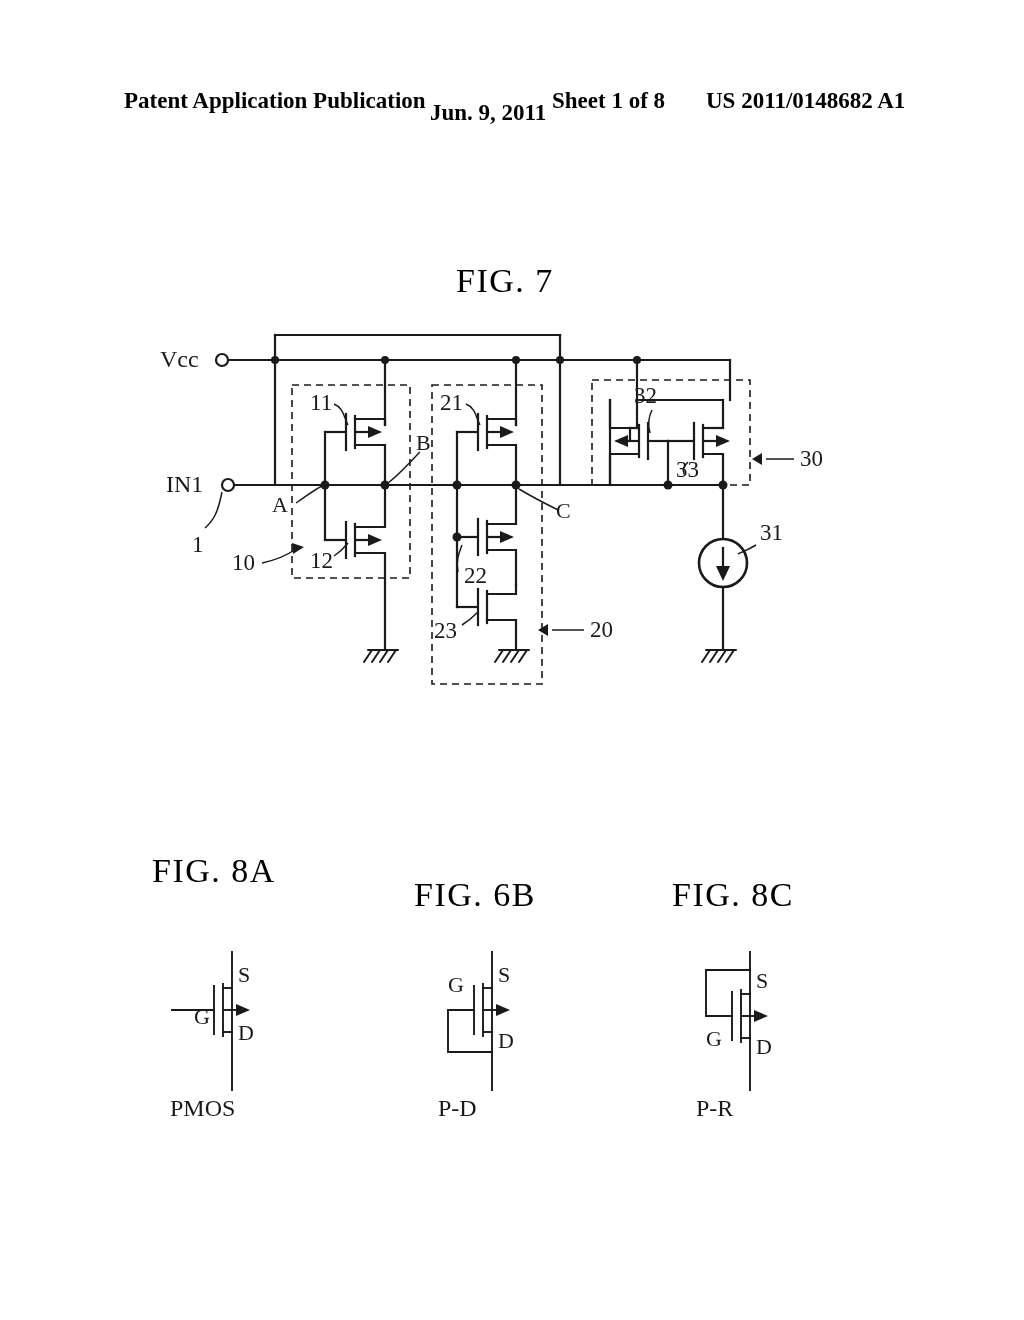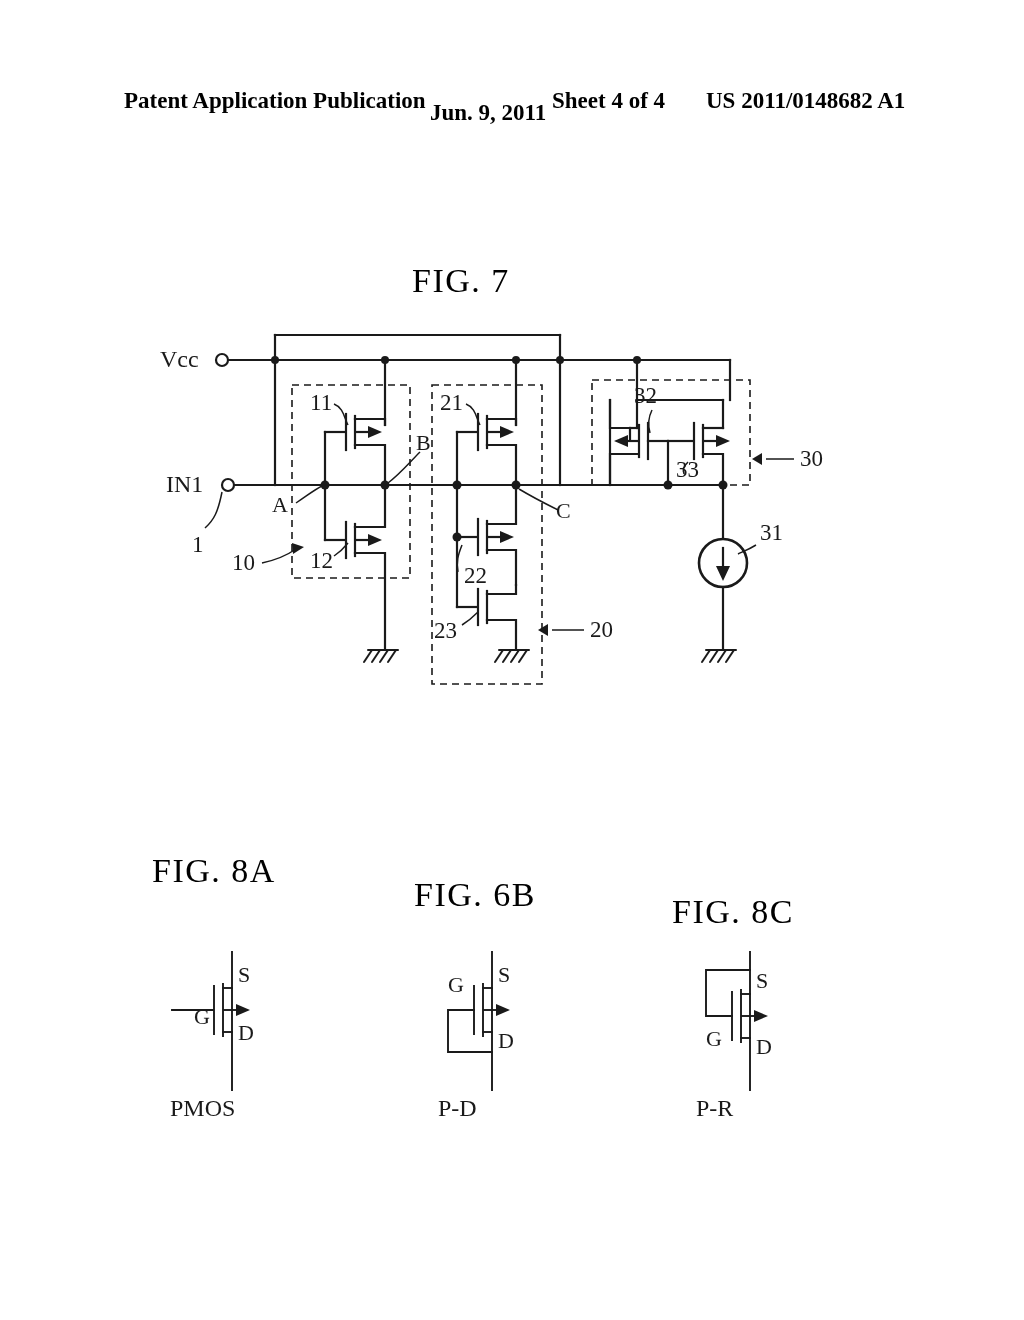--- a/index.html
+++ b/index.html
@@ -41,24 +41,24 @@
   .hdr-num  { position:absolute; left:706px;  top:0; white-space:nowrap; }
 
   
   .figtitle {
     position: absolute;
     font-family: "Liberation Serif", serif;
     font-size: 34px;
     letter-spacing: 1.5px;
     white-space: nowrap;
   }
-  #fig7-title  { left: 412px; top: 262px; }
+  #fig7-title  { left: 456px; top: 262px; }
   #fig8a-title { left: 152px; top: 852px; }
   #fig8b-title { left: 414px; top: 876px; }
-  #fig8c-title { left: 672px; top: 876px; margin-top: 17px; }
+  #fig8c-title { left: 672px; top: 876px; }
 
   
   svg { position: absolute; overflow: visible; }
   #fig7-svg  { left: 0px;   top: 0px;   width: 1024px; height: 760px; }
   #fig8a-svg { left: 150px; top: 940px; width: 190px;  height: 180px; }
   #fig8b-svg { left: 410px; top: 940px; width: 190px;  height: 180px; }
   #fig8c-svg { left: 668px; top: 940px; width: 190px;  height: 180px; }
 
   .wire   { stroke:#1a1a1a; stroke-width:2.2; fill:none; stroke-linecap:square; }
   .wire-t { stroke:#1a1a1a; stroke-width:1.9; fill:none; stroke-linecap:square; }
@@ -95,21 +95,21 @@
   }
 </style>
 </head>
 <body>
 
 <div class="page">
 
   <div class="hdr">
     <span class="hdr-pub">Patent Application Publication</span>
     <span class="hdr-date">Jun. 9, 2011</span>
-    <span class="hdr-sheet">Sheet 4 of 4</span>
+    <span class="hdr-sheet">Sheet 1 of 8</span>
     <span class="hdr-num">US 2011/0148682 A1</span>
   </div>
 
   <div class="figtitle" id="fig7-title">FIG. 7</div>
 
   <svg id="fig7-svg" viewBox="0 0 1024 760">
 
     <rect class="dash" x="292" y="385" width="118" height="193"></rect>
     <rect class="dash" x="432" y="385" width="110" height="299"></rect>
     <rect class="dash" x="592" y="380" width="158" height="105"></rect>

